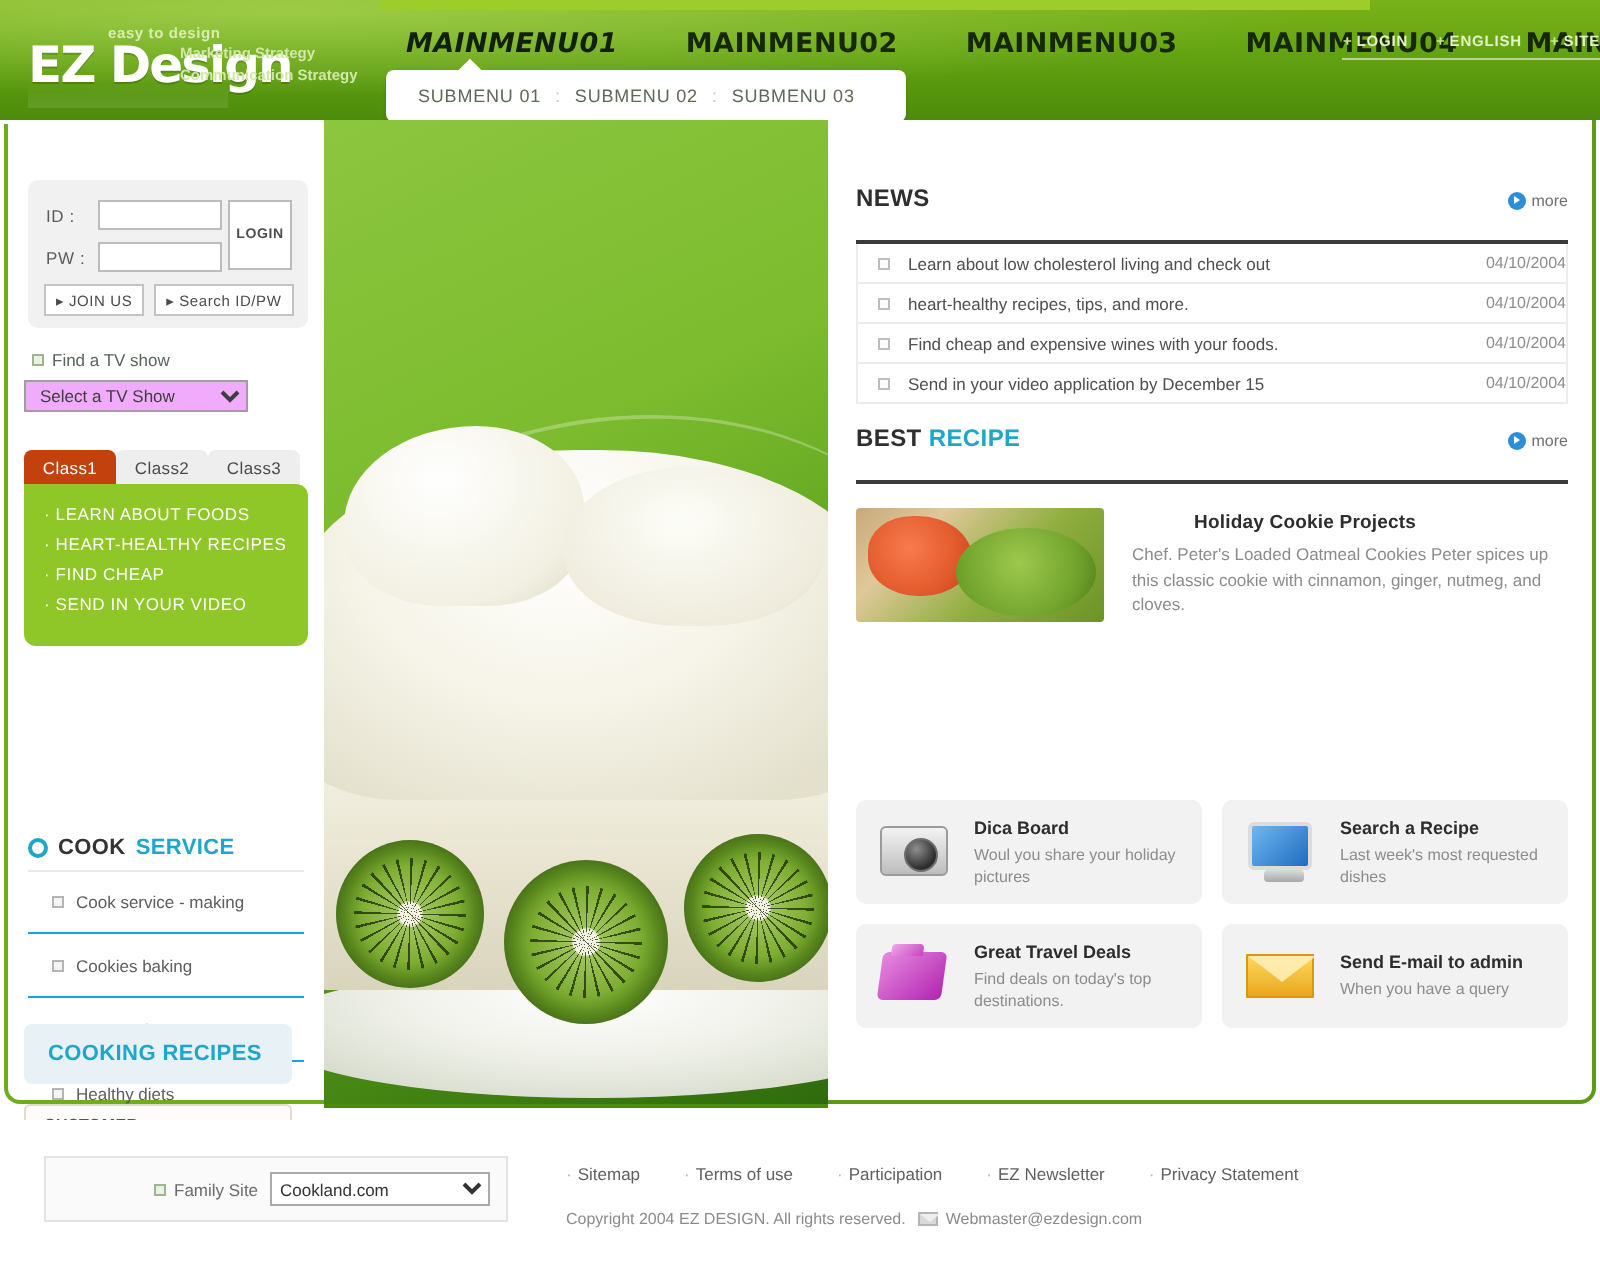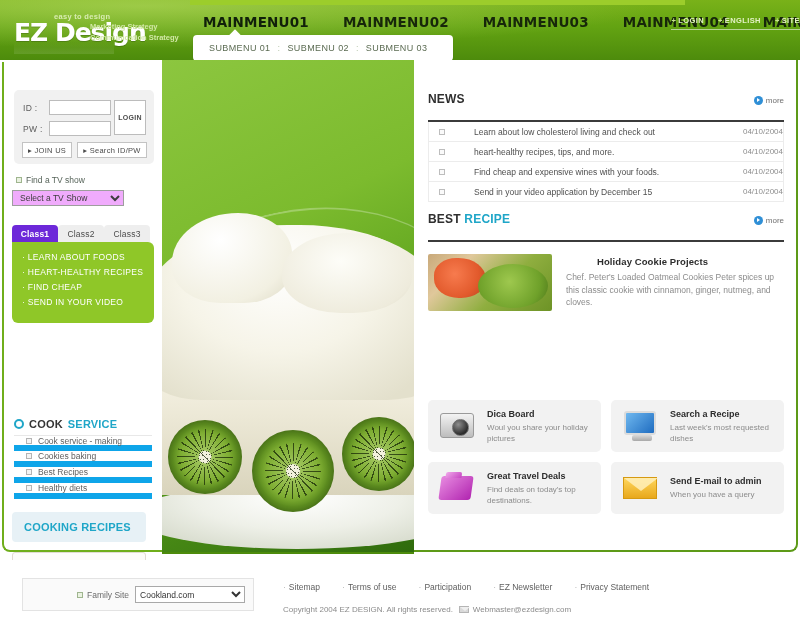--- a/index.html
+++ b/index.html
@@ -49,21 +49,21 @@
   }
   .mainmenu{
     position:absolute; left:203px; top:11px; height:22px;
     display:flex; align-items:center; gap:34px;
   }
   .mainmenu a{
     color:#17270a; font-size:13.5px; font-weight:bold; letter-spacing:.2px;
     text-decoration:none; font-family:"DejaVu Sans", sans-serif;
     white-space:nowrap;
   }
-  .mainmenu a.active{ color:#11200a; }
+  .mainmenu a.active{ color:#11200a;font-style:italic; }
   .toplinks{
     position:absolute; right:-2px; top:16px;
     display:flex; align-items:center; gap:14px;
     border-bottom:1px solid rgba(255,255,255,.55);
     padding-bottom:4px; padding-right:2px;
   }
   .toplinks a{
     color:#e4f2c6; font-size:7.5px; font-weight:bold; letter-spacing:.4px;
     text-decoration:none; white-space:nowrap;
   }
@@ -127,21 +127,21 @@
     color:#3d3d3d; padding-left:3px; font-family:"Liberation Sans", sans-serif;
   }
 
   .classwrap{ position:absolute; left:8px; top:163px; width:142px; }
   .classtabs{ display:flex; height:17px; }
   .ctab{
     width:46px; height:17px; border-top-left-radius:4px; border-top-right-radius:4px;
     font-size:8.5px; display:flex; align-items:center; justify-content:center;
     cursor:pointer; color:#4b4b4b; background:#eeeeee; letter-spacing:.2px;
   }
-  .ctab.active{ background:#6d28d9; color:#ffffff; font-weight:bold; }
+  .ctab.active{ background:#c2410c; color:#ffffff; font-weight:normal; }
   .classbody{
     width:142px; height:81px; background:#8fc728;
     border-bottom-left-radius:6px; border-bottom-right-radius:6px;
     border-top-right-radius:6px;
     padding:8px 0 0 10px;
   }
   .classbody div{
     font-size:8.5px; color:#ffffff; line-height:15px; letter-spacing:.3px;
   }
   .classbody div:before{ content:"· "; }
@@ -151,22 +151,22 @@
     display:flex; align-items:center; gap:5px;justify-content:flex-end;
   }
   .cook-dot{
     width:10px; height:10px; border-radius:50%;
     border:2px solid #1fa6c8; background:#fff;
   }
   .cook-h .t1{ font-size:11px; font-weight:bold; color:#333; letter-spacing:.2px;}
   .cook-h .t2{ font-size:11px; font-weight:bold; color:#1fa6c8; letter-spacing:.2px;}
   .cooklist{ position:absolute; left:10px; top:373px; width:138px; }
   .cookitem{
-    height:16px; display:flex; align-items:center; gap:6px; padding-left:12px;
-    border-bottom:6px solid #0ea5e9; font-size:8.5px; color:#5d5d5d;
+    height:32px; display:flex; align-items:center; gap:6px; padding-left:12px;
+    border-bottom:1px solid #0ea5e9; font-size:8.5px; color:#5d5d5d;
   }
   .cookitem:first-child{ border-top:1px solid #e8e8e8; }
   .mini-sq{
     width:6px; height:6px; border:1px solid #b4b4b4; background:#f4f4f4;
   }
   .recipebar{
     position:absolute; left:8px; top:450px; width:134px; height:30px;
     background:#e7f1f6; border-radius:4px;
     display:flex; align-items:center; padding-left:12px;
     font-size:11px; font-weight:bold; color:#1fa6c8; letter-spacing:.2px;
@@ -283,21 +283,21 @@
 
   .news{ position:absolute; left:14px; top:32px; width:356px; }
   .newsrow{
     height:20px; display:flex; align-items:center;
     border-bottom:1px solid #ececec; padding-left:10px;
   }
   .newsrow .sq{
     width:6px; height:6px; border:1px solid #bdbdbd; background:#fafafa;
     margin-right:9px; flex:none;
   }
-  .newsrow .txt{ font-size:8.5px; color:#4f4f4f; flex:1;margin-left:20px; }
+  .newsrow .txt{ font-size:8.5px; color:#4f4f4f; flex:1; }
   .newsrow .dt{ font-size:8px; color:#8d8d8d; }
   .news-wrap{ border-left:1px solid #ececec; border-right:1px solid #ececec;}
 
   .best{ position:absolute; left:14px; top:152px; width:356px; }
   .recipe{ display:flex; gap:14px; margin-top:12px; }
   .rthumb{ width:124px; height:57px; border-radius:2px; overflow:hidden; position:relative; flex:none;}
   .rt1{ background:linear-gradient(135deg,#c9a97a 0%,#e0c89b 25%,#8fae3f 60%,#6d9326 100%); }
   .rt1:before{
     content:""; position:absolute; left:6px; top:4px; width:52px; height:40px;
     background:radial-gradient(circle at 40% 40%, #f77b4e 0%, #e25a2c 60%, #b4431d 100%);

